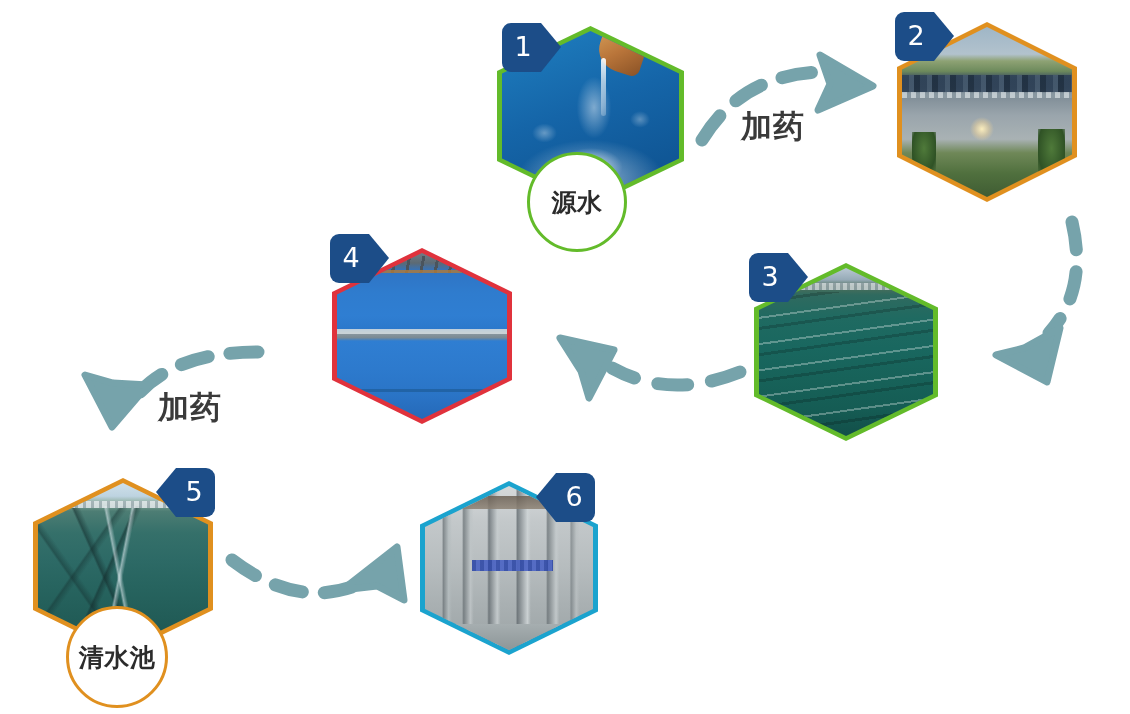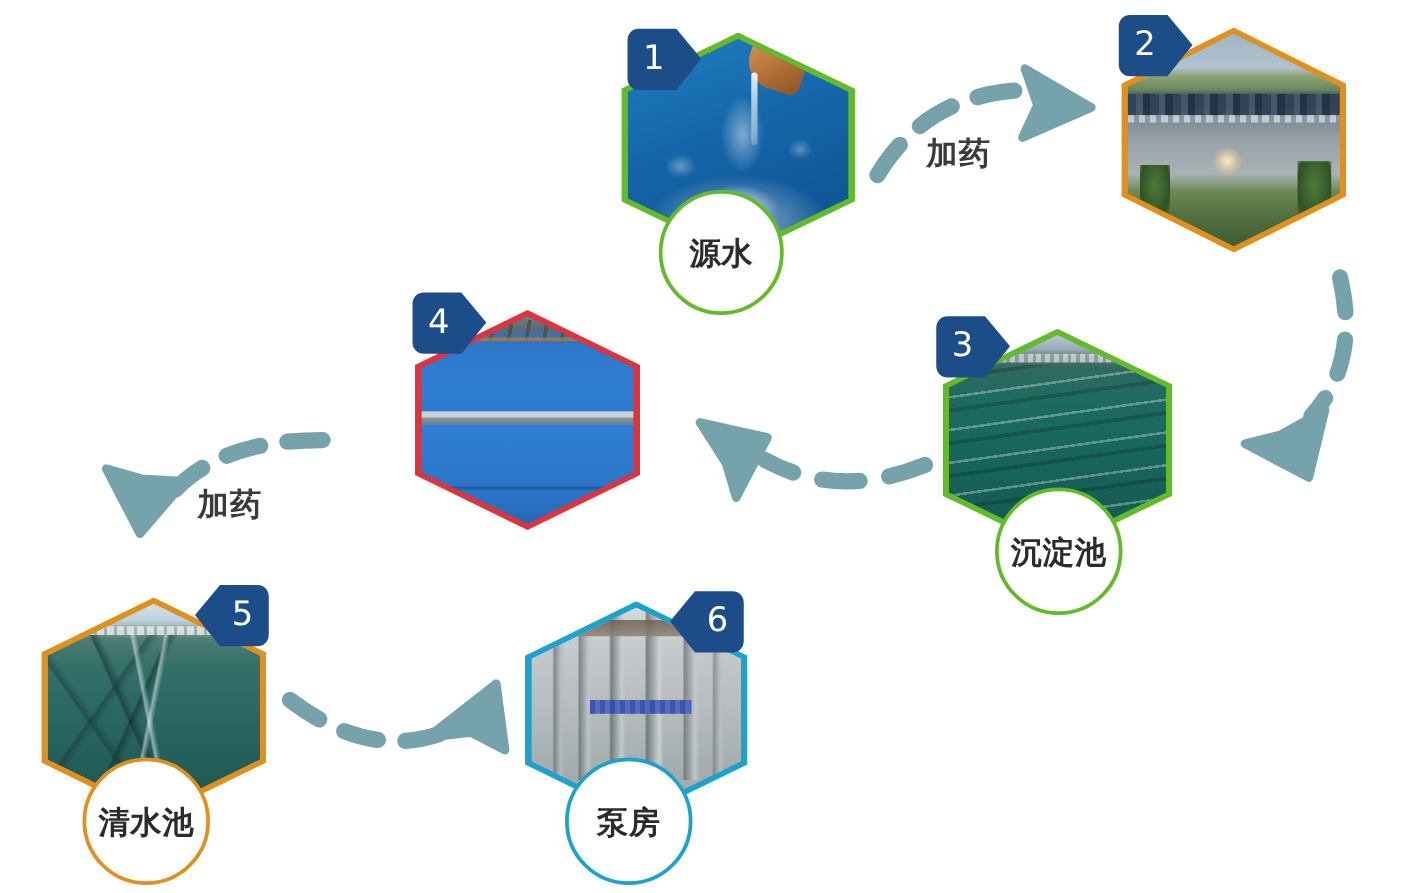--- a/index.html
+++ b/index.html
@@ -88,21 +88,21 @@
   .arrow-layer{
     position:absolute;
     left:0;top:0;
     width:1130px;height:714px;
     pointer-events:none;
     z-index:3;
   }
   .arrow-label{
     position:absolute;
     color:#3a3a3a;
-    font-size:25px;
+    font-size:31px;
     font-weight:700;
     letter-spacing:1px;
     white-space:nowrap;
     z-index:4;
   }
 </style>
 </head>
 <body>
 
 <div id="stage">
@@ -214,23 +214,20 @@
         <div style="position:absolute;left:-6%;top:14%;width:112%;height:86%;
              background:repeating-linear-gradient(172deg,
                rgba(255,255,255,.30) 0 2px,
                rgba(255,255,255,0) 2px 10px,
                rgba(0,0,0,.18) 10px 13px,
                rgba(0,0,0,0) 13px 26px);"></div>
         <div style="position:absolute;left:0;top:9%;width:100%;height:4%;
              background:repeating-linear-gradient(90deg,#d7dde0 0 4px,#9aa7ad 4px 7px);opacity:.8;"></div>
       </div>
     </div>
-    <div class="label-circle" style="left:42px;top:127px;width:102px;height:102px;border:3px solid #63bb2a;">
-      <span>沉淀池</span>
-    </div>
     <div class="badge" style="left:-6px;top:-12px;">
       <svg viewBox="0 0 62 53" xmlns="http://www.w3.org/2000/svg">
         <path d="M10,2 H40 L60,26 L40,51 H10 A9,9 0 0 1 1,42 V11 A9,9 0 0 1 10,2 Z" fill="#1c4d88"></path>
       </svg>
       <div class="num">3</div>
     </div>
   </div>
 
   <div class="node" style="left:332px;top:248px;width:180px;height:176px;z-index:5;">
     <div class="hex-wrap" style="width:180px;height:176px;">
@@ -311,23 +308,20 @@
         <div style="position:absolute;left:0;top:6%;width:100%;height:8%;
              background:linear-gradient(180deg,#6b6054,#8d8274);opacity:.85;"></div>
 
         <div style="position:absolute;left:28%;top:45%;width:48%;height:7%;
              background:repeating-linear-gradient(90deg,#2f49a8 0 4px,#4a63c4 4px 8px);opacity:.9;"></div>
 
         <div style="position:absolute;left:0;bottom:0;width:100%;height:16%;
              background:linear-gradient(180deg,#a6aeb0,#8d9698);"></div>
       </div>
     </div>
-    <div class="label-circle" style="left:32px;top:125px;width:102px;height:102px;border:3px solid #1ba3ce;">
-      <span>泵房</span>
-    </div>
     <div class="badge flip" style="left:114px;top:-10px;">
       <svg viewBox="0 0 62 53" xmlns="http://www.w3.org/2000/svg">
         <path d="M52,2 H22 L2,26 L22,51 H52 A9,9 0 0 0 61,42 V11 A9,9 0 0 0 52,2 Z" fill="#1c4d88"></path>
       </svg>
       <div class="num">6</div>
     </div>
   </div>
 
 </div>
 

